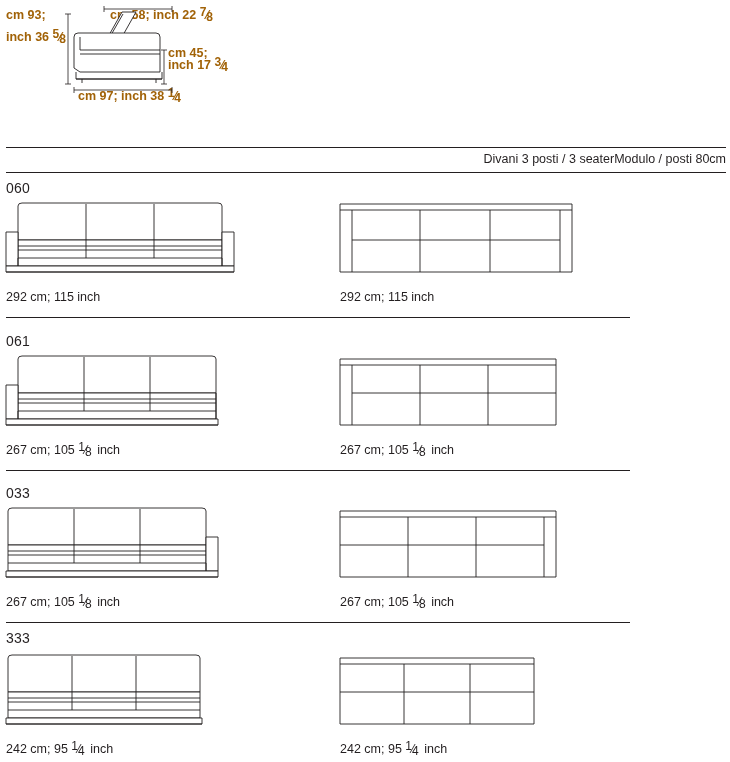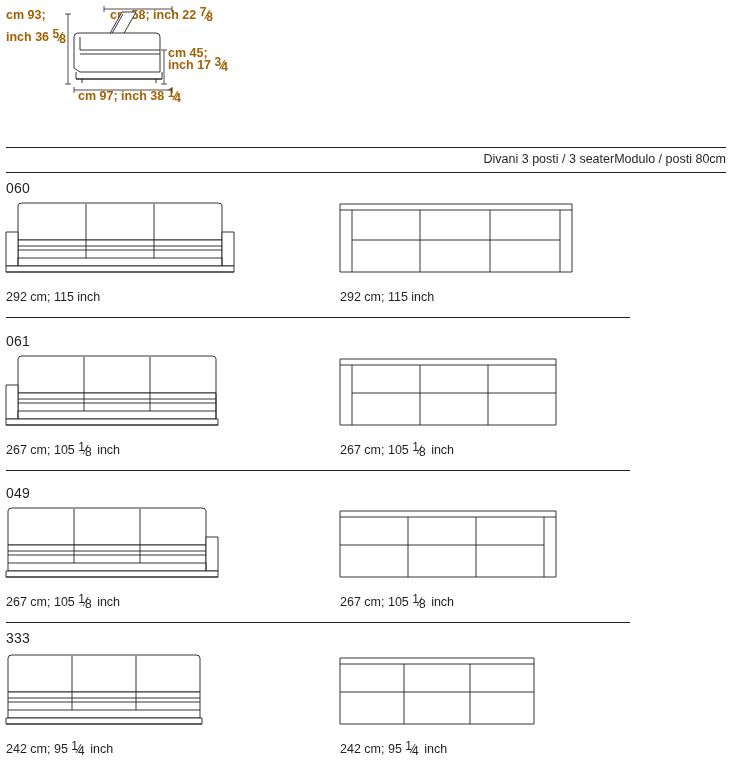--- a/index.html
+++ b/index.html
@@ -237,21 +237,21 @@
         <path d="M82 12 L82 72 M150 12 L150 72"></path>
       </g>
     </svg>
 
     <div class="caption cap-left" style="top:110px;">267 cm; 105&nbsp;<span class="frac"><span class="n">1</span><span class="sl">⁄</span><span class="d">8</span></span>&nbsp;inch</div>
     <div class="caption cap-right" style="top:110px;">267 cm; 105&nbsp;<span class="frac"><span class="n">1</span><span class="sl">⁄</span><span class="d">8</span></span>&nbsp;inch</div>
     <div class="hline" style="top:137px;"></div>
   </div>
 
   <div class="model" style="top:485px; height:140px;">
-    <div class="model-code">049</div>
+    <div class="model-code">033</div>
 
     <svg class="draw" style="left:4px; top:20px;" width="240" height="86" viewBox="0 0 240 86">
       <g fill="none" stroke="#231f20" stroke-width="0.9">
         <path d="M4 6 L4 40 L202 40 L202 6 Q202 3 198 3 L8 3 Q4 3 4 6 Z" fill="#ffffff"></path>
         <path d="M70 4 L70 40 M136 4 L136 40"></path>
         <path d="M4 40 L202 40 L202 58 L4 58 Z" fill="#ffffff"></path>
         <path d="M4 46 L202 46 M4 50 L202 50"></path>
         <path d="M70 40 L70 58 M136 40 L136 58"></path>
 
         <path d="M202 32 L214 32 L214 66 L202 66 Z" fill="#ffffff"></path>

